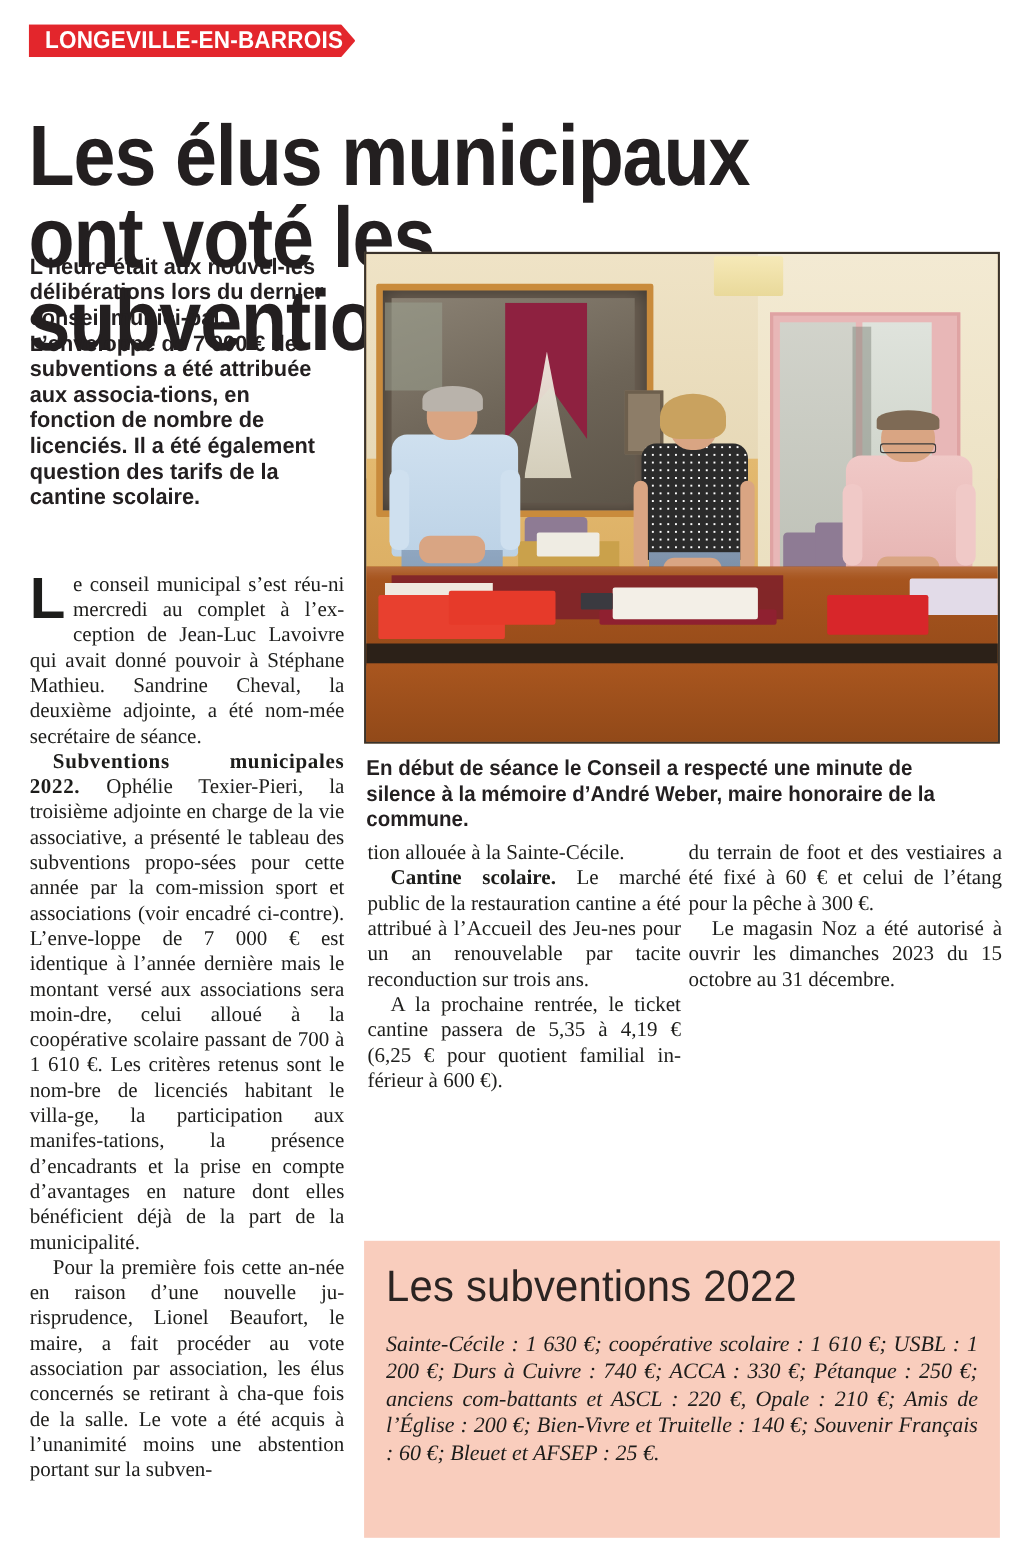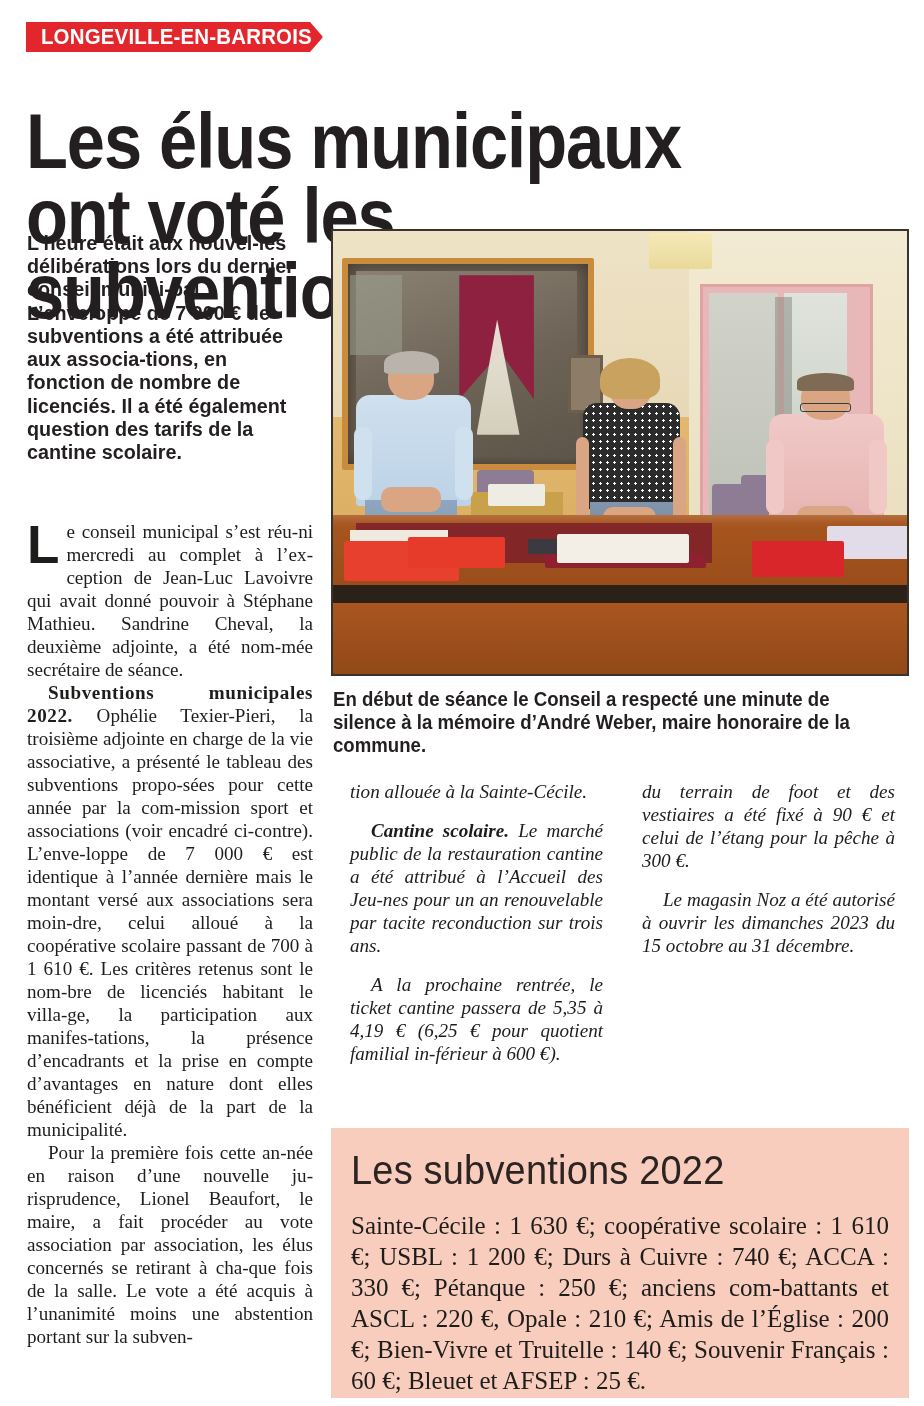--- a/index.html
+++ b/index.html
@@ -214,21 +214,21 @@
     top: 764px;
     width: 285px;
     font-size: 19.1px;
     line-height: 1.205;
     color: #1d1d1b;
     text-align: justify;
     hyphens: manual;
   }
   .col-mid { left: 334px; }
   .col-right { left: 626px; }
-  .col-mid p, .col-right p { margin: 16px; font-style: italic; }
+  .col-mid p, .col-right p { margin: 0; }
   .col-mid p + p, .col-right p + p { text-indent: 1.1em; }
 
   
   .subsidy-box {
     position: absolute;
     left: 331px;
     top: 1128px;
     width: 578px;
     height: 270px;
     background: #f9cdbd;
@@ -239,25 +239,26 @@
     font-weight: normal;
     font-size: 40px;
     line-height: 1;
     color: #2b2422;
     letter-spacing: 0.2px;
     transform: scaleX(0.95);
     transform-origin: left top;
     margin-bottom: 20px;
   }
   .subsidy-body {
-    font-size: 25px;
+    font-size: 20px;
     line-height: 1.24;
     color: #1d1d1b;
     text-align: justify;
     hyphens: manual;
+    font-style: italic;
   }
 </style>
 </head>
 <body>
 
 <div class="kicker-wrap">
   <span class="kicker">LONGEVILLE-EN-BARROIS</span>
 </div>
 
 <h1 class="headline">Les élus municipaux
@@ -344,20 +345,20 @@
 
 <div class="caption">En début de séance le Conseil a respecté une minute de silence à la mémoire d’André Weber, maire honoraire de la commune.</div>
 
 <div class="col-mid">
   <p><span>tion allouée à la Sainte-Cécile.</span></p>
   <p><span class="bold-run">Cantine scolaire.</span> <span>Le marché public de la restauration cantine a été attribué à l’Accueil des Jeu-nes pour un an renouvelable par tacite reconduction sur trois ans.</span></p>
   <p><span>A la prochaine rentrée, le ticket cantine passera de 5,35 à 4,19 € (6,25 € pour quotient familial in-férieur à 600 €).</span></p>
 </div>
 
 <div class="col-right">
-  <p><span>du terrain de foot et des vestiaires a été fixé à 90 € et celui de l’étang pour la pêche à 300 €.</span></p>
+  <p><span>du terrain de foot et des vestiaires a été fixé à 60 € et celui de l’étang pour la pêche à 300 €.</span></p>
   <p><span>Le magasin Noz a été autorisé à ouvrir les dimanches 2023 du 15 octobre au 31 décembre.</span></p>
 </div>
 
 <aside class="subsidy-box">
   <div class="subsidy-title">Les subventions 2022</div>
   <div class="subsidy-body">Sainte-Cécile : 1 630 €; coopérative scolaire : 1 610 €; USBL : 1 200 €; Durs à Cuivre : 740 €; ACCA : 330 €; Pétanque : 250 €; anciens com-battants et ASCL : 220 €, Opale : 210 €; Amis de l’Église : 200 €; Bien-Vivre et Truitelle : 140 €; Souvenir Français : 60 €; Bleuet et AFSEP : 25 €.</div>
 </aside>
 
 </body></html>

